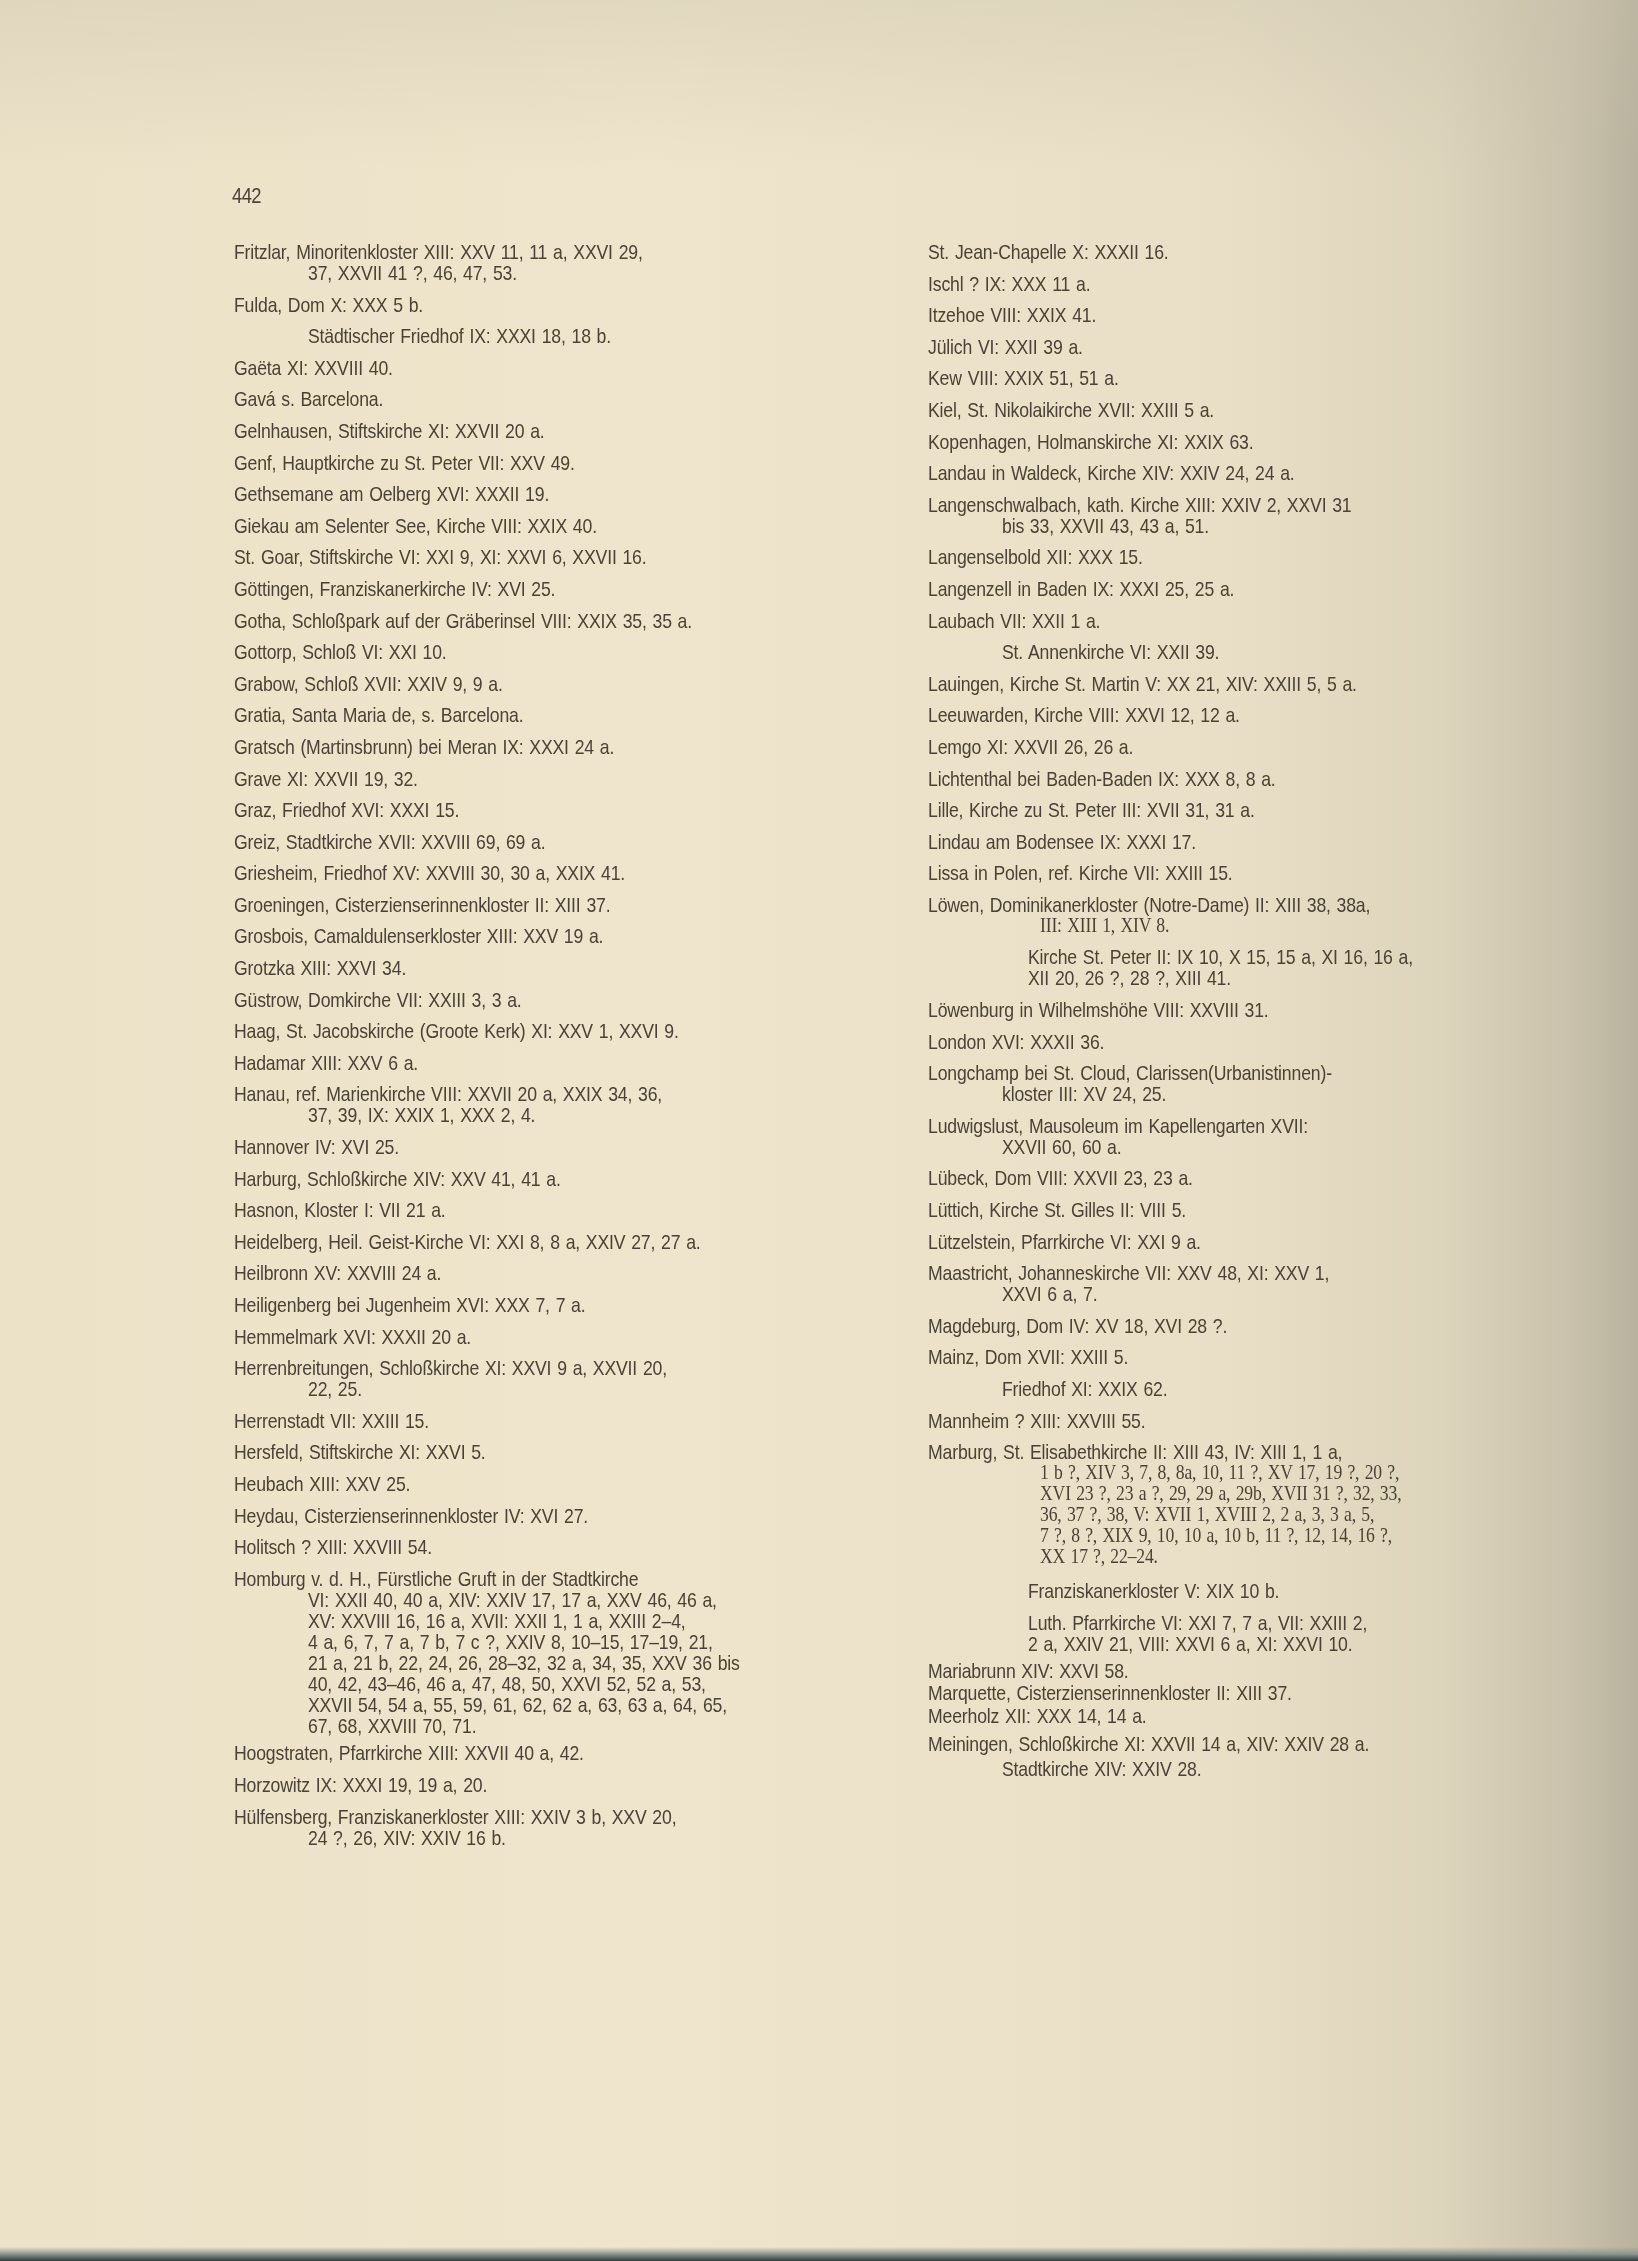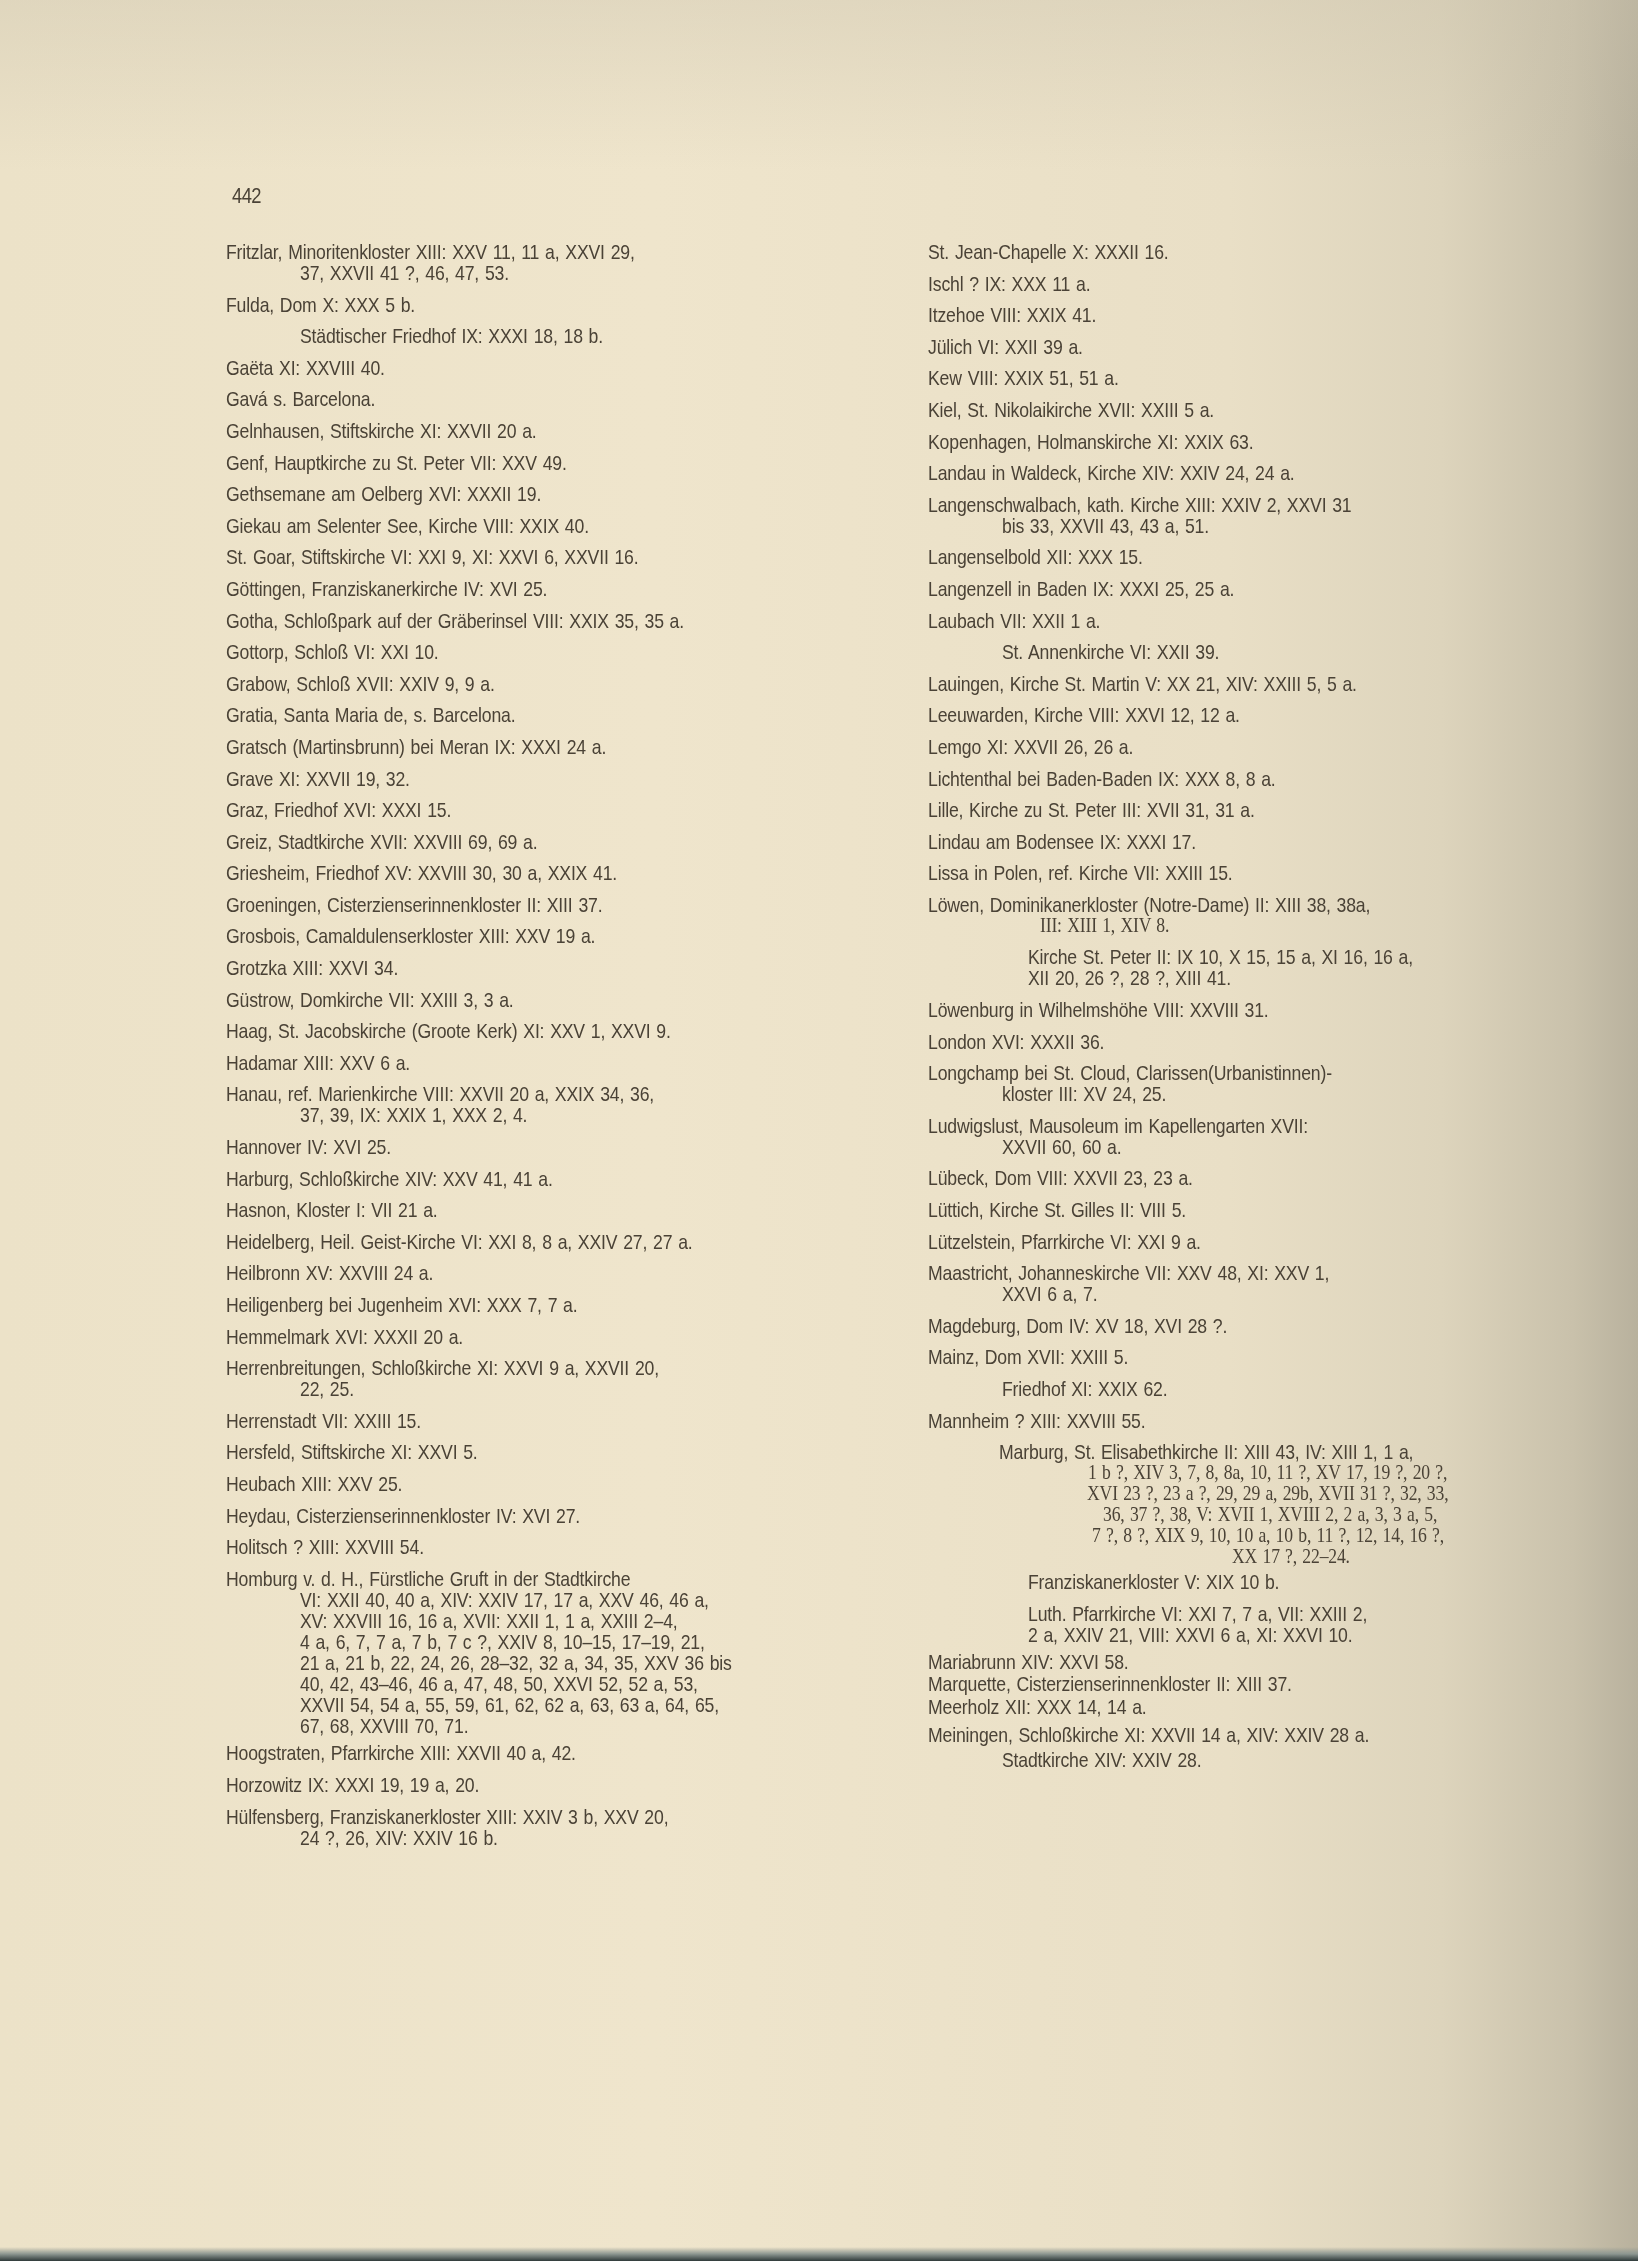--- a/index.html
+++ b/index.html
@@ -19,21 +19,21 @@
     background: linear-gradient(180deg, rgba(150,160,150,0) 0%, #8c9690 50%, #2f3a3a 100%);
   }
   .page-number {
     position: absolute; left: 232px; top: 183px;
     font-size: 22.4px; letter-spacing: -0.7px;
     transform: scaleX(0.82); transform-origin: left top;
   }
   .column {
     position: absolute; top: 241px;
   }
-  .col-left { left: 226px; width: 659px; }
+  .col-left { left: 234px; width: 659px; }
   .col-right { left: 928px; width: 636px; }
   .entry {
     font-size: 21px; line-height: 21px;
     margin-bottom: 10.6px;
     transform-origin: left top;
     letter-spacing: -0.2px;
     word-spacing: 1.3px;
     white-space: normal;
   }
   .entry .line { display: block; white-space: nowrap; }
@@ -298,21 +298,21 @@
     </div>
     <div class="entry">
       <span class="line"><span class="narrow">Mainz, Dom XVII: XXIII 5.</span></span>
     </div>
     <div class="entry sub">
       <span class="line"><span class="narrow">Friedhof XI: XXIX 62.</span></span>
     </div>
     <div class="entry">
       <span class="line"><span class="narrow">Mannheim ? XIII: XXVIII 55.</span></span>
     </div>
-    <div class="entry deep" style="margin-bottom: 4px; text-align: center;">
+    <div class="entry deep" style="margin-bottom: 13px;">
       <span class="line"><span class="narrow">Marburg, St. Elisabethkirche II: XIII 43, IV: XIII 1, 1 a,</span></span>
       <span class="line cont"><span class="narrow">1 b ?, XIV 3, 7, 8, 8a, 10, 11 ?, XV 17, 19 ?, 20 ?,</span></span>
       <span class="line cont"><span class="narrow">XVI 23 ?, 23 a ?, 29, 29 a, 29b, XVII 31 ?, 32, 33,</span></span>
       <span class="line cont"><span class="narrow">36, 37 ?, 38, V: XVII 1, XVIII 2, 2 a, 3, 3 a, 5,</span></span>
       <span class="line cont"><span class="narrow">7 ?, 8 ?, XIX 9, 10, 10 a, 10 b, 11 ?, 12, 14, 16 ?,</span></span>
       <span class="line cont"><span class="narrow">XX 17 ?, 22–24.</span></span>
     </div>
     <div class="entry sub2">
       <span class="line"><span class="narrow">Franziskanerkloster V: XIX 10 b.</span></span>
     </div>

